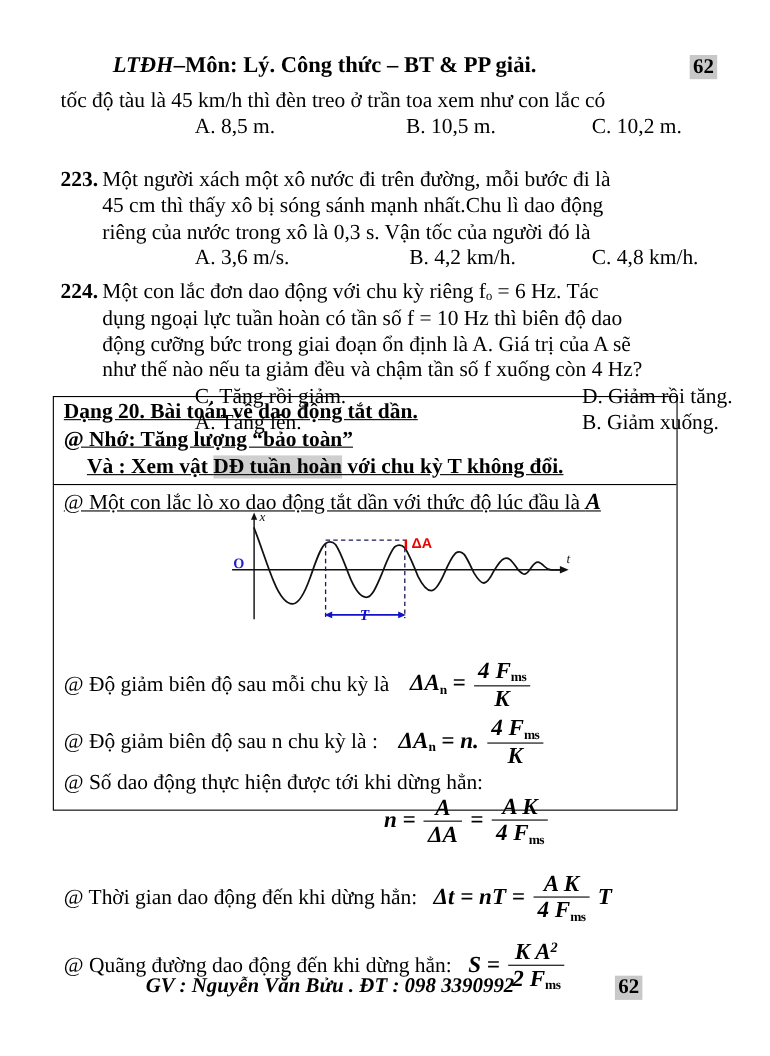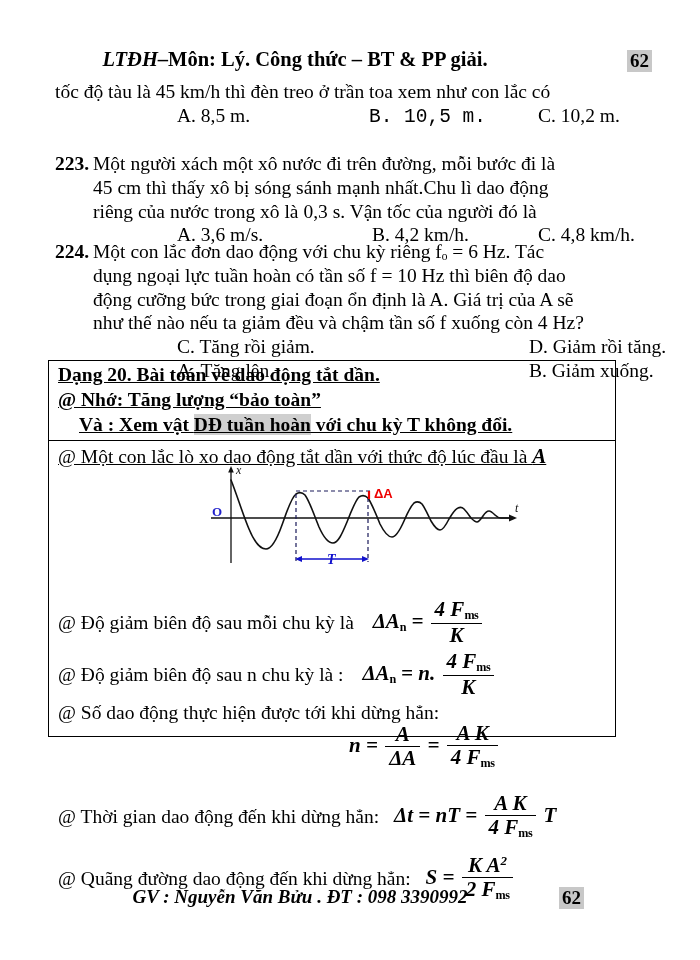--- a/index.html
+++ b/index.html
@@ -227,34 +227,34 @@
   <div class="header-row">
     <div class="header-title">
       <span class="ital">LTĐH</span><span>–Môn: Lý. Công thức – BT &amp; PP giải.</span>
     </div>
     <div class="page-num-top">62</div>
   </div>
 
   <div class="qblock" style="top:80px;">
     <div class="qline">tốc độ tàu là 45 km/h thì đèn treo ở trần toa xem như con lắc có</div>
     <div class="opts">
-      <span class="opt" style="width:38px;"></span><span class="opt" style="width:150px;">A. 8,5 m.</span><span class="opt" style="width:127px;font-family:Liberation Mono, monospace;">B. 10,5 m.</span><span class="opt" style="width:120px;">C. 10,2 m.</span><span class="opt">D. 14 m.</span>
+      <span class="opt" style="width:38px;"></span><span class="opt" style="width:150px;">A. 8,5 m.</span><span class="opt" style="width:127px;">B. 10,5 m.</span><span class="opt" style="width:120px;">C. 10,2 m.</span><span class="opt">D. 14 m.</span>
     </div>
   </div>
 
   <div class="qblock" style="top:152px;">
     <div class="qline"><span class="qnum">223.</span><span>Một người xách một xô nước đi trên đường, mỗi bước đi là</span></div>
     <div class="qline"><span class="indent"></span><span>45 cm thì thấy xô bị sóng sánh mạnh nhất.Chu lì dao động</span></div>
     <div class="qline"><span class="indent"></span><span>riêng của nước trong xô là 0,3 s. Vận tốc của người đó là</span></div>
     <div class="opts">
       <span class="opt" style="width:38px;"></span><span class="opt" style="width:153px;">A. 3,6 m/s.</span><span class="opt" style="width:124px;">B. 4,2 km/h.</span><span class="opt" style="width:120px;">C. 4,8 km/h.</span><span class="opt">D. 5,4 km/h.</span>
     </div>
   </div>
 
-  <div class="qblock" style="top:240px;">
+  <div class="qblock" style="top:254px;">
     <div class="qline"><span class="qnum">224.</span><span>Một con lắc đơn dao động với chu kỳ riêng fₒ = 6 Hz. Tác</span></div>
     <div class="qline"><span class="indent"></span><span>dụng ngoại lực tuần hoàn có tần số f = 10 Hz thì biên độ dao</span></div>
     <div class="qline"><span class="indent"></span><span>động cưỡng bức trong giai đoạn ổn định là A. Giá trị của A sẽ</span></div>
     <div class="qline"><span class="indent"></span><span>như thế nào nếu ta giảm đều và chậm tần số f xuống còn 4 Hz?</span></div>
     <div class="opts">
       <span class="opt" style="width:38px;"></span><span class="opt" style="width:310px;">C.  Tăng rồi giảm.</span><span class="opt">D.  Giảm rồi tăng.</span>
     </div>
     <div class="opts">
       <span class="opt" style="width:38px;"></span><span class="opt" style="width:310px;">A.  Tăng lên.</span><span class="opt">B.  Giảm xuống.</span>
     </div>

